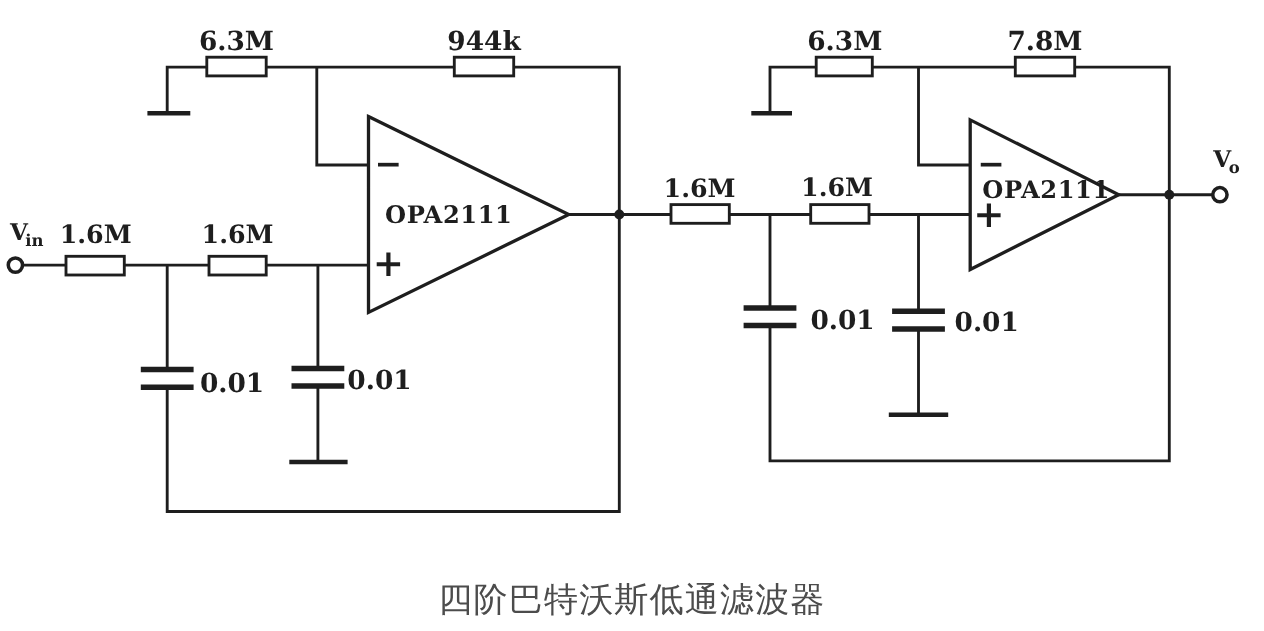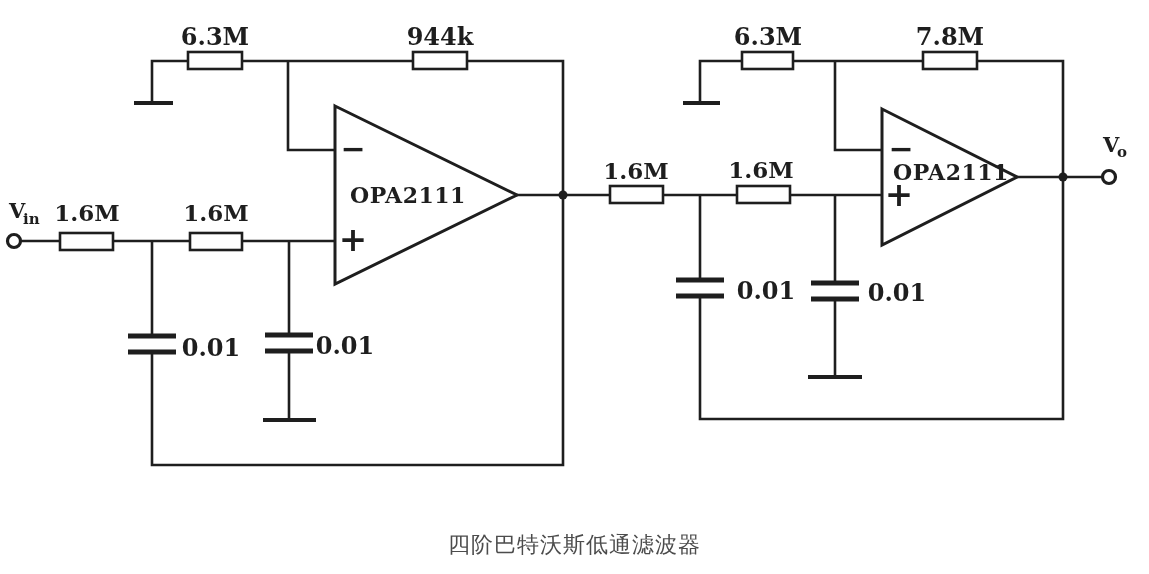--- a/index.html
+++ b/index.html
@@ -42,21 +42,21 @@
   .fs21 { font-size: 21px; }
   .fs15 { font-size: 15px; }
   .fs30 { font-size: 30px; }
   .fs34 { font-size: 34px; }
   .caption {
     position: absolute;
     left: 0;
     top: 529px;
     width: 1149px;
     text-align: center;
-    font-size: 22px;
+    font-size: 31px;
     line-height: 32px;
     letter-spacing: 1px;
     color: #4c4c4c;
     font-family: "Liberation Sans", sans-serif;
   }
 </style>
 </head>
 <body>
 
 <div class="stage-wrap">

